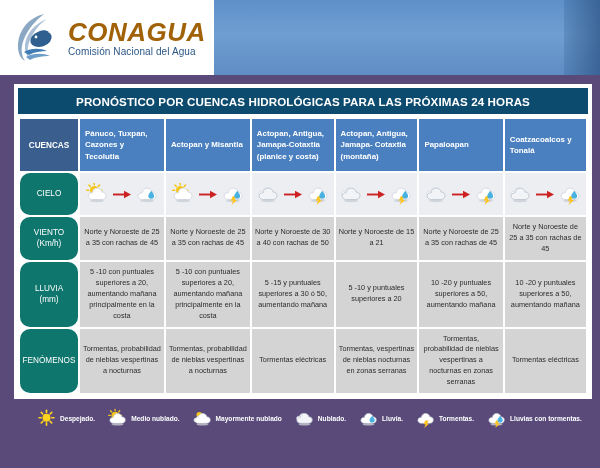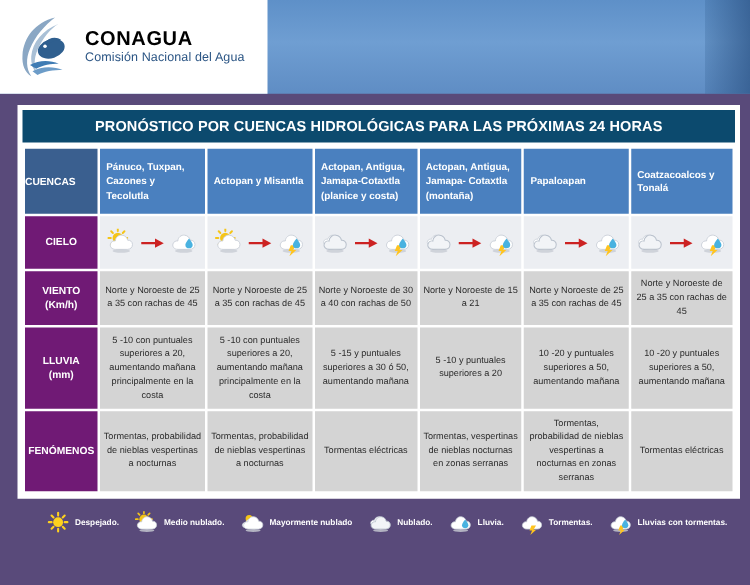--- a/index.html
+++ b/index.html
@@ -22,22 +22,23 @@
     width: 36px; height: 100%;
     background: linear-gradient(to right, rgba(50,95,145,0.25), rgba(45,85,135,0.75));
   }
   .logo-box {
     width: 214px; height: 75px; background: #ffffff;
     display: flex; align-items: center; padding-left: 14px; gap: 6px;
   }
   .logo-mark { width: 48px; height: 52px; flex: 0 0 48px; }
   .logo-text { display: flex; flex-direction: column; line-height: 1; }
   .logo-word {
-    font-size: 16px; font-weight: bold; color: #000000;
+    font-size: 26px; font-weight: bold; color: #a16207;
     letter-spacing: 0.5px;
+    font-style: italic;
   }
   .logo-sub {
     font-size: 10px; color: #2b5584; margin-top: 2px; letter-spacing: 0.1px;
   }
   .header-text {
     flex: 1; padding: 7px 0 0 12px; color: #ffffff; position: relative; z-index: 2;
   }
   .h-title {
     font-size: 14.3px; font-weight: bold; letter-spacing: -0.1px;
     margin-bottom: 7px; text-shadow: 0 1px 1px rgba(0,0,0,0.18);
@@ -59,26 +60,26 @@
 
   table { border-collapse: separate; border-spacing: 2px; width: 100%; margin-top: 3px; }
   td { vertical-align: middle; }
 
   .col-head {
     background: #4a80bf; color: #ffffff;
     font-size: 7.9px; font-weight: bold; line-height: 1.45;
     padding: 5px 5px; height: 52px;
   }
   .corner {
-    background: #3a5f8f; color: #ffffff; 
+    background: #3a5f8f; color: #ffffff; text-align: center;
     font-size: 8.2px; font-weight: bold; width: 58px;
   }
   .row-head {
-    background: #701a75; color: #ffffff; text-align: center;
-    font-size: 8.2px; font-weight: bold; line-height: 1.35; width: 58px;
+    background: #0f766e; color: #ffffff; text-align: center;
+    font-size: 8.2px; font-weight: normal; line-height: 1.35; width: 58px; border-radius: 10px;
   }
   .cell {
     background: #d4d4d4; color: #2c2c2c;
     text-align: center; font-size: 7.3px; line-height: 1.5;
     padding: 5px 3px;
   }
   .cell-sky { background: #eceef2; padding: 3px 2px; height: 42px; }
   .sky-inner { display: flex; align-items: center; justify-content: center; gap: 3px; }
 
   .arrow { width: 20px; height: 9px; flex: 0 0 20px; }

